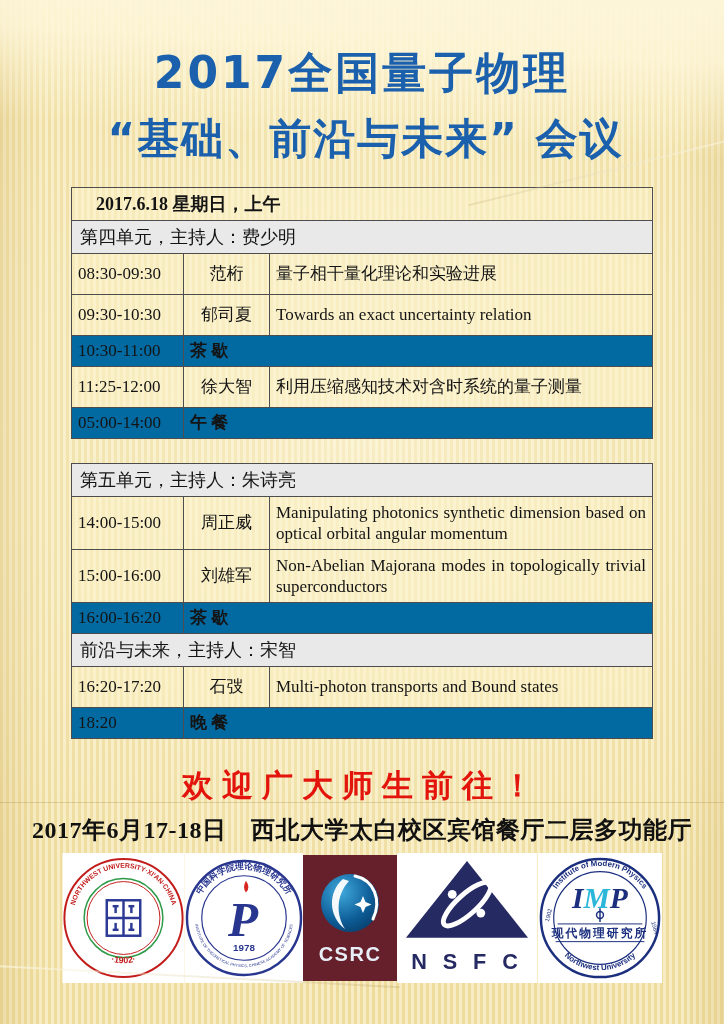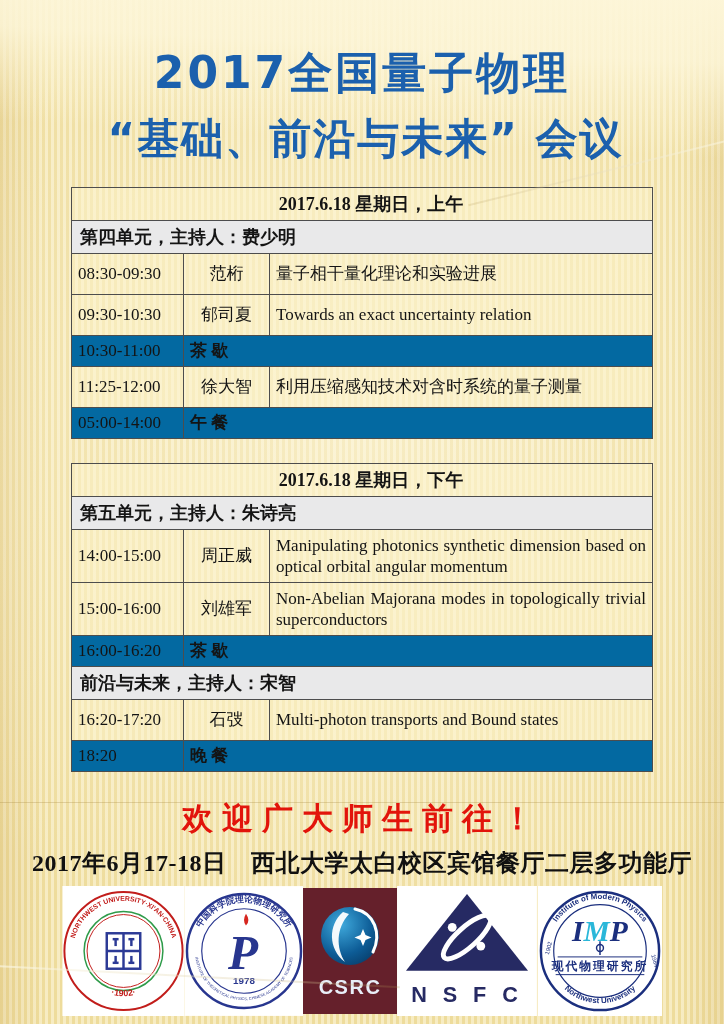--- a/index.html
+++ b/index.html
@@ -24,22 +24,22 @@
   table.sched{width:582px;margin:0 auto;border-collapse:collapse;table-layout:fixed;}
   table.t1{margin-top:20px;}
   table.t2{margin-top:24px;}
   table.sched td{
     border:1px solid #4d4d4d;
     font-size:17px;color:#141414;vertical-align:middle;
     background:rgba(252,243,205,0.45);
     padding:4px 6px;line-height:1.25;
   }
   .col-time{width:112px;} .col-spk{width:86px;}
-  tr.r-head td{font-weight:bold;text-align:center;font-size:18px;height:24px;padding-left:24px;}
-  tr.r-unit td{font-weight:bold;font-size:18px;background:#e9e9ea;padding-left:8px;height:24px;}
+  tr.r-head td{font-weight:bold;font-size:18px;height:24px;padding-left:24px;}
+  tr.r-unit td{font-weight:normal;font-size:18px;background:#e9e9ea;padding-left:8px;height:24px;}
   tr.r-sess td{height:32px;}
   tr.r-sess.tall td{height:44px;}
   td.c-time{padding-left:10px;}
   td.c-spk{text-align:center;}
   td.c-title{text-align:justify;padding:4px 9px;}
   tr.r-break td{background:#0369a1;height:22px;}
   td.c-break{font-weight:bold;font-size:18px;padding-left:10px;}
 
   .welcome{margin-top:26px;text-align:center;font-weight:bold;color:#e2140b;
     font-size:31px;letter-spacing:9px;font-family:"DejaVu Serif", serif;}
@@ -99,23 +99,20 @@
   </tbody>
 </table>
 
 <table class="sched t2">
   <colgroup>
       <col class="col-time">
       <col class="col-spk">
       <col>
     </colgroup>
   <tbody>
-    <tr class="r-head">
-        <td colspan="3">2017.6.18 星期日，下午</td>
-      </tr>
     <tr class="r-unit">
         <td colspan="3">第五单元，主持人：朱诗亮</td>
       </tr>
     <tr class="r-sess tall">
       <td class="c-time">14:00-15:00</td>
       <td class="c-spk">周正威</td>
       <td class="c-title">Manipulating photonics synthetic dimension based on optical orbital angular momentum</td>
     </tr>
     <tr class="r-sess tall">
       <td class="c-time">15:00-16:00</td>

